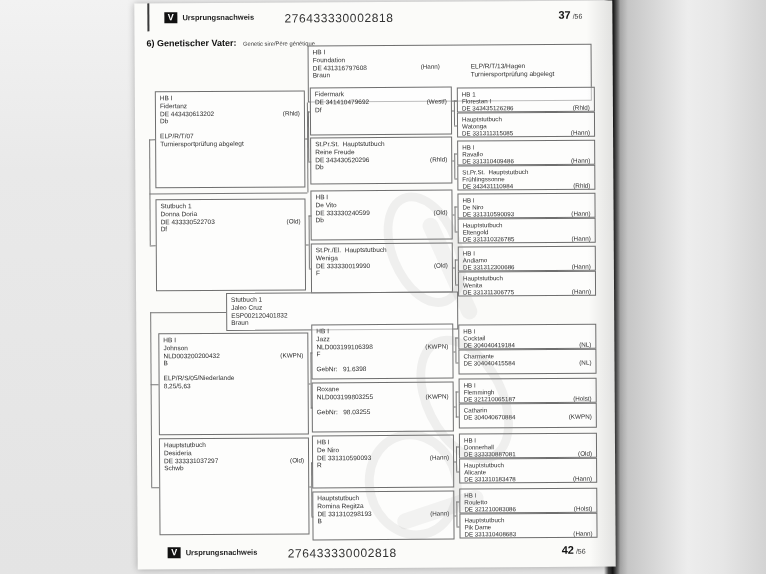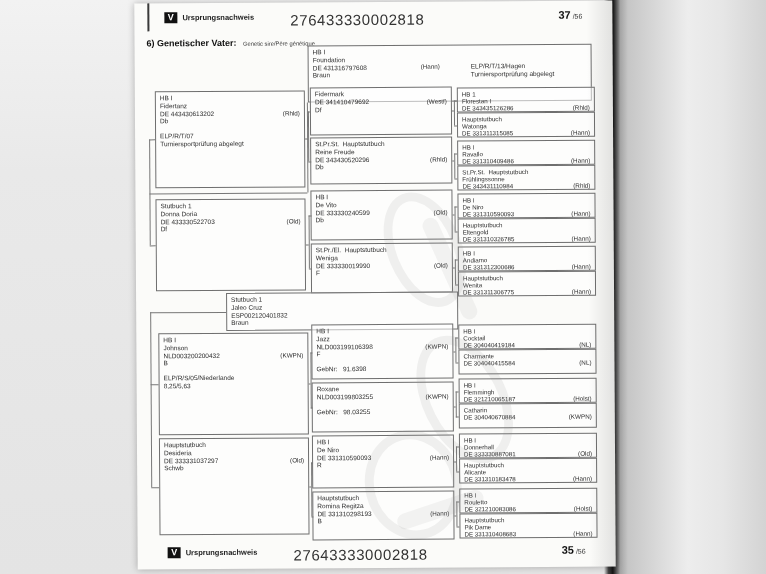--- a/index.html
+++ b/index.html
@@ -29,21 +29,21 @@
   .edge-line{position:absolute;left:13px;top:0;width:2px;height:28px;background:#3a3a3a;}
   
   .hdr,.ftr{position:absolute;left:0;width:100%;height:20px;}
   .hdr{top:8px;}
   .ftr{top:543px;}
   .vlogo{
     position:absolute;left:30px;top:1px;width:13px;height:11px;background:#111;
     color:#fff;font-size:9px;font-weight:bold;text-align:center;line-height:11px;display:inline-block;
   }
   .row-title{position:absolute;left:48px;top:2px;font-size:7.5px;font-weight:600;color:#222;}
-  .row-num{position:absolute;left:150px;top:1px;width:140px;text-align:right;font-size:15px;letter-spacing:0.6px;color:#333;}
+  .row-num{position:absolute;left:150px;top:1px;width:140px;text-align:left;font-size:12px;letter-spacing:0.6px;color:#333;}
   .row-page{position:absolute;left:424px;top:0;font-size:11px;font-weight:bold;color:#111;}
   .row-page .suffix{font-size:7px;font-weight:normal;margin-left:2px;color:#333;}
   .sect{position:absolute;left:12px;top:29px;white-space:nowrap;}
   .sect-main{font-size:9px;font-weight:bold;color:#101010;}
   .sect-sub{font-size:5.8px;color:#333;margin-left:2px;}
   
   #chart{position:absolute;left:0;top:0;width:100%;height:100%;}
   .pbox{
     position:absolute;border:1px solid #6f6f6f;background:rgba(255,255,255,0.55);
     padding:2px 4px;box-sizing:border-box;color:#2e2e2e;
@@ -355,15 +355,15 @@
   <div class="wm ring wm1"></div>
   <div class="wm ring wm2"></div>
   <div class="wm ring wm3"></div>
   <div class="wm fill wm4"></div>
   <div class="wm fill wm5"></div>
 
   <div class="ftr">
     <span class="vlogo">V</span>
     <span class="row-title">Ursprungsnachweis</span>
     <span class="row-num">276433330002818</span>
-    <span class="row-page"><b>35</b><span class="suffix">/56</span></span>
+    <span class="row-page"><b>42</b><span class="suffix">/56</span></span>
   </div>
 </div>
 
 </body></html>

